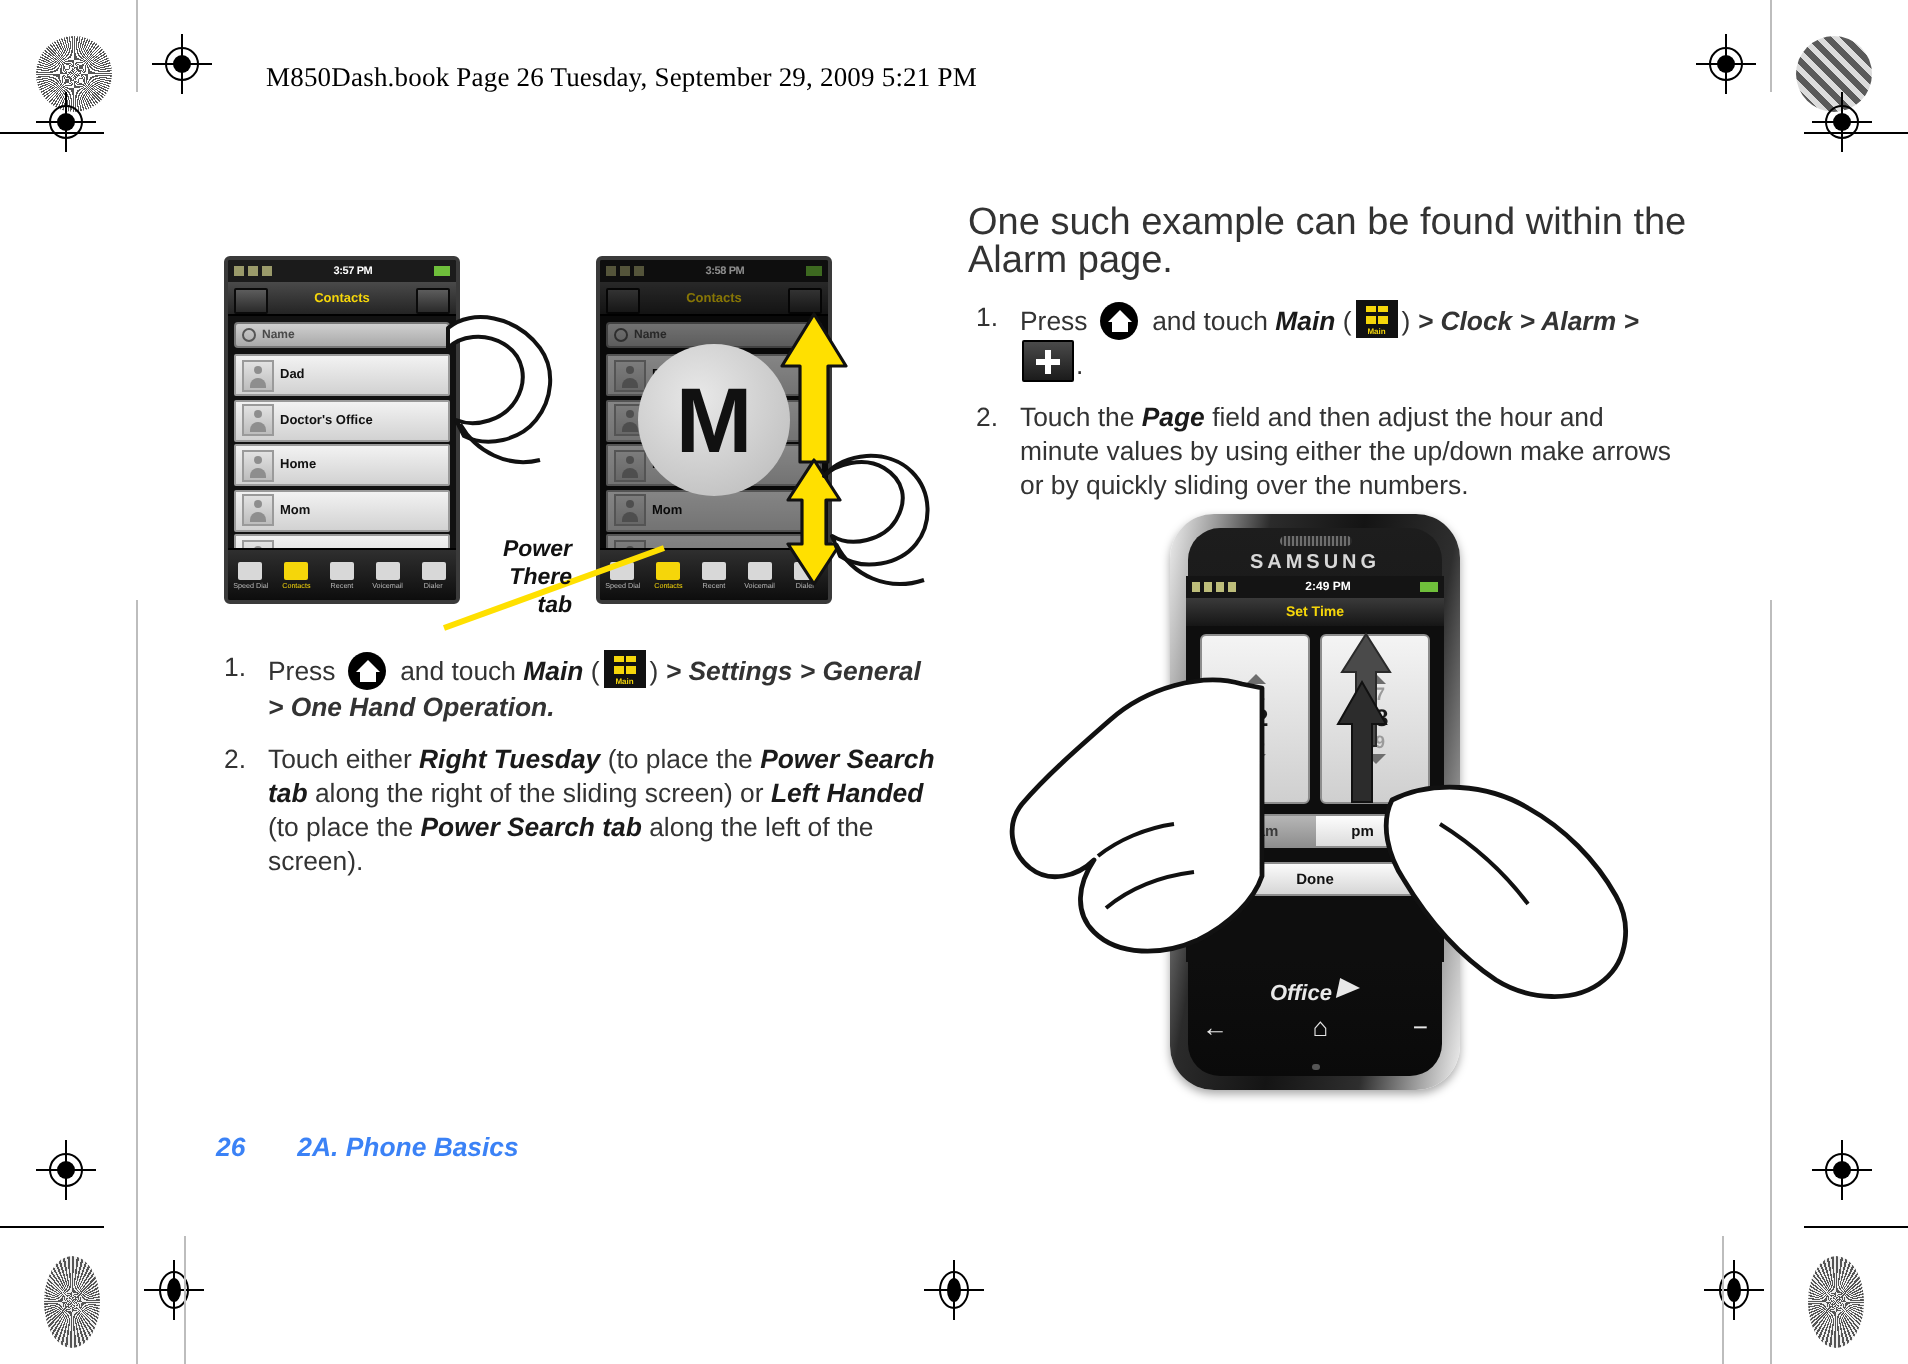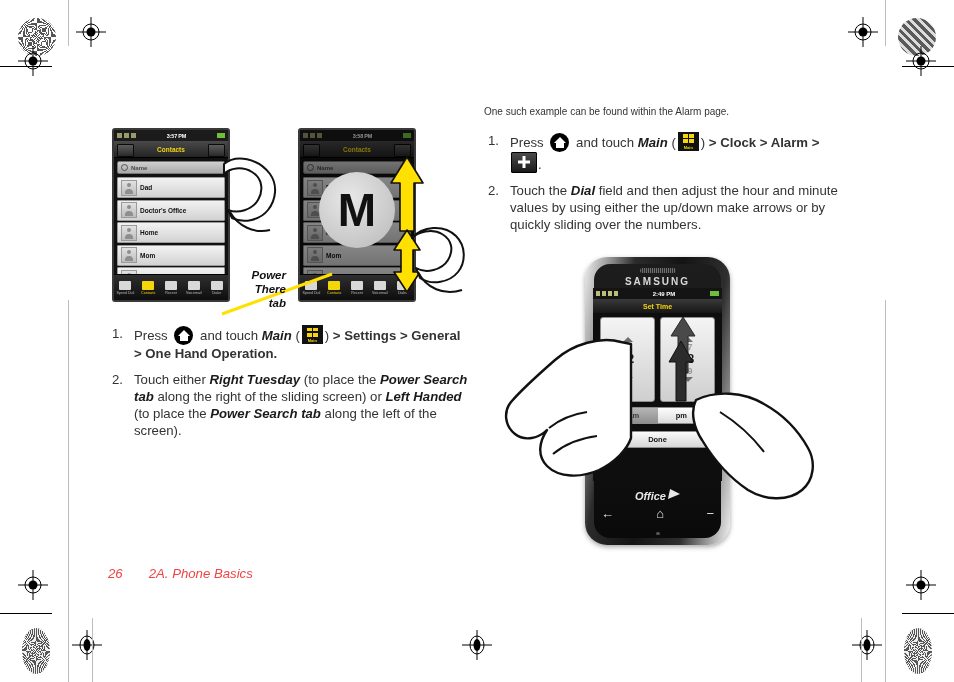--- a/index.html
+++ b/index.html
@@ -30,32 +30,32 @@
     position:absolute;left:133px;top:31px;
     font-family:"Liberation Serif",serif;font-size:13.5px;color:#000;
     letter-spacing:.1px;white-space:nowrap;
   }
 
   
   .col-left{position:absolute;left:108px;top:120px;width:360px;}
   .col-right{position:absolute;left:484px;top:103px;width:360px;}
 
   p.body{
-    font-size:10px;line-height:18.5px;margin:0 0 10px 0;color:#333;
+    font-size:19px;line-height:18.5px;margin:0 0 10px 0;color:#333;
   }
   .steps{margin:0;padding:0;list-style:none;}
   .step{
     position:relative;padding-left:26px;margin-bottom:9px;
     font-size:13.2px;line-height:17px;color:#333;
   }
   .step .num{
     position:absolute;left:4px;top:0;font-size:13.2px;color:#333;
   }
   .step i, .step .it{font-style:italic;font-weight:700;color:#1a1a1a;}
-  .gt{font-weight:700;}
+  .gt{font-style:italic;font-weight:700;}
 
   .sec-head{
     font-size:15px;font-weight:700;color:#111;margin:16px 0 7px 0;
     letter-spacing:-.2px;
   }
 
   
   .homekey{
     display:inline-block;width:19px;height:19px;border-radius:50%;
     background:#000;position:relative;vertical-align:-5px;margin:0 3px;
@@ -90,21 +90,21 @@
     vertical-align:-4px;position:relative;margin:0 1px;border-radius:1px;
   }
   .plusbtn::before{content:"";position:absolute;left:50%;top:50%;
     transform:translate(-50%,-50%);width:12px;height:3px;background:#fff;}
   .plusbtn::after{content:"";position:absolute;left:50%;top:50%;
     transform:translate(-50%,-50%);width:3px;height:12px;background:#fff;}
 
   
   .footer{
     position:absolute;left:108px;top:566px;font-size:13.2px;
-    font-style:italic;font-weight:400;color:#ef4444;
+    font-style:italic;font-weight:700;color:#3b82f6;
   }
   .footer .pg{margin-right:26px;}
 
   
   .smallphone{
     position:absolute;width:114px;height:170px;background:#111;
     border:2px solid #3a3a3a;border-radius:3px;overflow:hidden;
   }
   .sp-status{
     height:11px;background:#1b1b1b;display:flex;align-items:center;
@@ -351,20 +351,21 @@
         <line x1="15" y1="0" x2="15" y2="30" stroke="#000" stroke-width="1"></line>
         <line x1="0" y1="15" x2="30" y2="15" stroke="#000" stroke-width="1"></line>
         <ellipse cx="15" cy="15" rx="7" ry="9" fill="none" stroke="#000" stroke-width="1"></ellipse>
         <ellipse cx="15" cy="15" rx="3.5" ry="6" fill="#000"></ellipse>
       </svg>
   </div>
   <div class="regmark sb-oval" style="right:22px;top:628px;"></div>
   <div class="regmark vrule" style="left:92px;top:618px;height:64px;"></div>
   <div class="regmark vrule" style="right:92px;top:618px;height:64px;"></div>
 
+  <div class="fileheader">M850Dash.book  Page 26  Tuesday, September 29, 2009  5:21 PM</div>
 
   <div class="smallphone" style="left:112px;top:128px;">
     <div class="sp-status">
       <span class="ic">
           <i></i>
           <i></i>
           <i></i>
         </span>
       <span class="tm">3:57 PM</span>
       <span class="bat"></span>
@@ -574,21 +575,21 @@
               <span></span>
               <span></span>
               <span></span>
             </span><span class="lbl">Main</span></span>)
         <span class="gt">&gt; Clock &gt; Alarm &gt;</span>
         <span class="plusbtn"></span><span>.</span>
       </li>
       <li class="step">
         <span class="num">2.</span>
         <span>Touch the</span>
-        <span class="it">Dial</span>
+        <span class="it">Page</span>
         <span>field and then adjust the hour and minute values by using either the up/down make arrows or by quickly sliding over the numbers.</span>
       </li>
     </ol>
   </div>
 
   <div class="bigphone">
     <div class="bp-body"></div>
     <div class="bp-face">
       <div class="bp-spk"></div>
       <div class="bp-brand">SAMSUNG</div>

